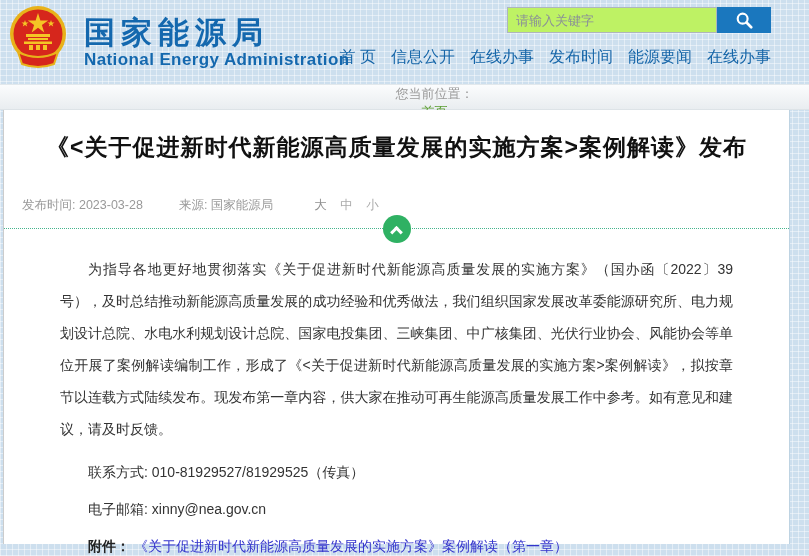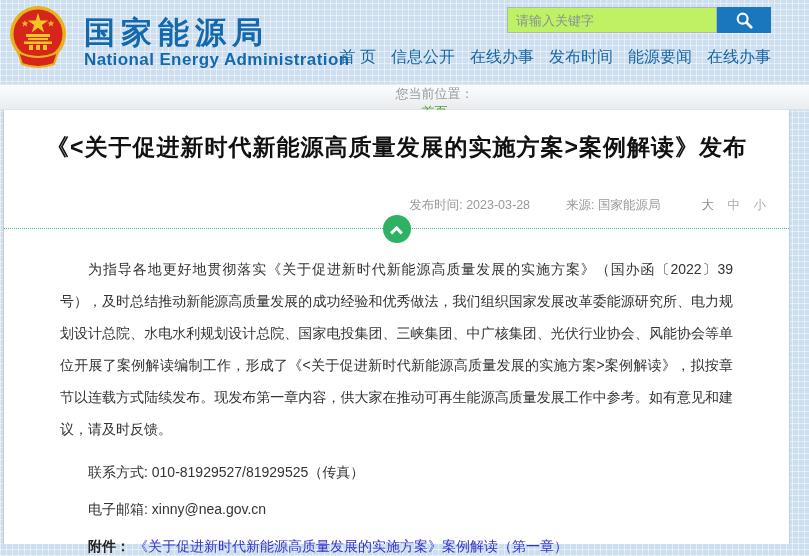--- a/index.html
+++ b/index.html
@@ -45,21 +45,21 @@
   .content {
     background:#fff; margin-left:3px; width:787px; height:434px;
     border-left:1px solid #ccc; border-right:1px solid #bed3e2;
     position:relative;
   }
   .article-title {
     text-align:center; padding-top:22px; font-size:23px; font-weight:bold;
     color:#111; letter-spacing:1px;
   }
   .meta-row {
-    margin-top:34px; display:flex; justify-content:flex-end; align-items:center;
+    margin-top:34px; display:flex; justify-content:flex-start; align-items:center;
     font-size:12.5px; color:#999;
   }
   .meta-item { margin:0 18px; }
   .font-size-ctl span { margin:0 5px; cursor:pointer; color:#aaa; }
   .font-size-ctl span:first-child { color:#8f8f8f; }
 
   .fold-divider { position:relative; margin-top:14px; height:1px;
     border-top:1px dotted #46b58d; }
   .fold-btn {
     position:absolute; left:50%; top:-14px; transform:translateX(-50%);

